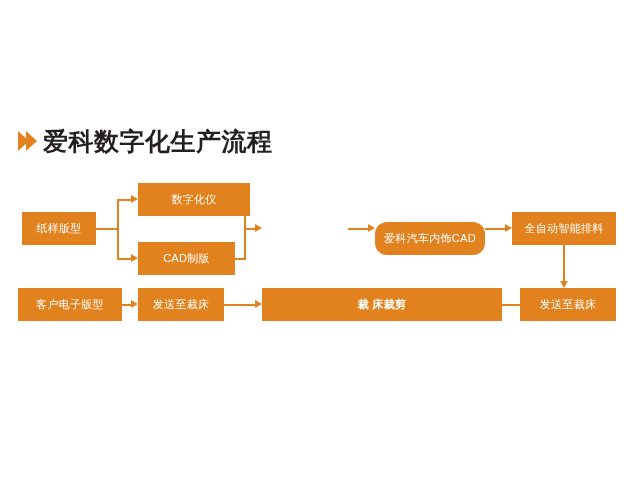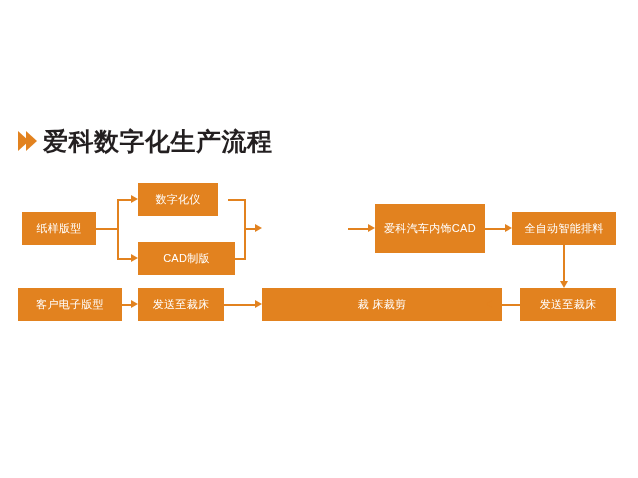--- a/index.html
+++ b/index.html
@@ -109,34 +109,34 @@
   <div class="title-row">
     <span class="chevrons">
       <span class="chev"></span>
         <span class="chev"></span>
     </span>
     <span class="title-text">爱科数字化生产流程</span>
   </div>
 
   <div class="box" style="left:22px;  top:212px; width:74px;  height:33px;">纸样版型</div>
 
-  <div class="box" style="left:138px; top:183px; width:80px;  height:33px;">数字化仪</div>
+  <div class="box" style="left:138px; top:183px; width:112px;  height:33px;">数字化仪</div>
 
   <div class="box" style="left:138px; top:242px; width:97px;  height:33px;">CAD制版</div>
 
 
-  <div class="box" style="left:375px; top:204px; width:110px; height:49px;">爱科汽车内饰CAD</div>
+  <div class="box" style="left:375px; top:222px; width:110px; height:33px;border-radius:12px;">爱科汽车内饰CAD</div>
 
   <div class="box" style="left:512px; top:212px; width:104px; height:33px;">全自动智能排料</div>
 
   <div class="box" style="left:18px;  top:288px; width:104px;  height:33px;">客户电子版型</div>
 
   <div class="box" style="left:138px; top:288px; width:86px;  height:33px;">发送至裁床</div>
 
-  <div class="box" style="left:262px; top:288px; width:240px; height:33px;">裁 床裁剪</div>
+  <div class="box" style="left:262px; top:288px; width:240px; height:33px;font-weight:bold;">裁 床裁剪</div>
 
   <div class="box" style="left:520px; top:288px; width:96px;  height:33px;">发送至裁床</div>
 
   <div class="hline" style="left:96px; top:227.5px; width:22px;"></div>
 
   <div class="vline" style="left:117px; top:199.5px; height:59px;"></div>
 
   <div class="hline" style="left:117px; top:198.5px; width:14px;"></div>
   <div class="arrow-r" style="left:131px; top:195px;"></div>
 

